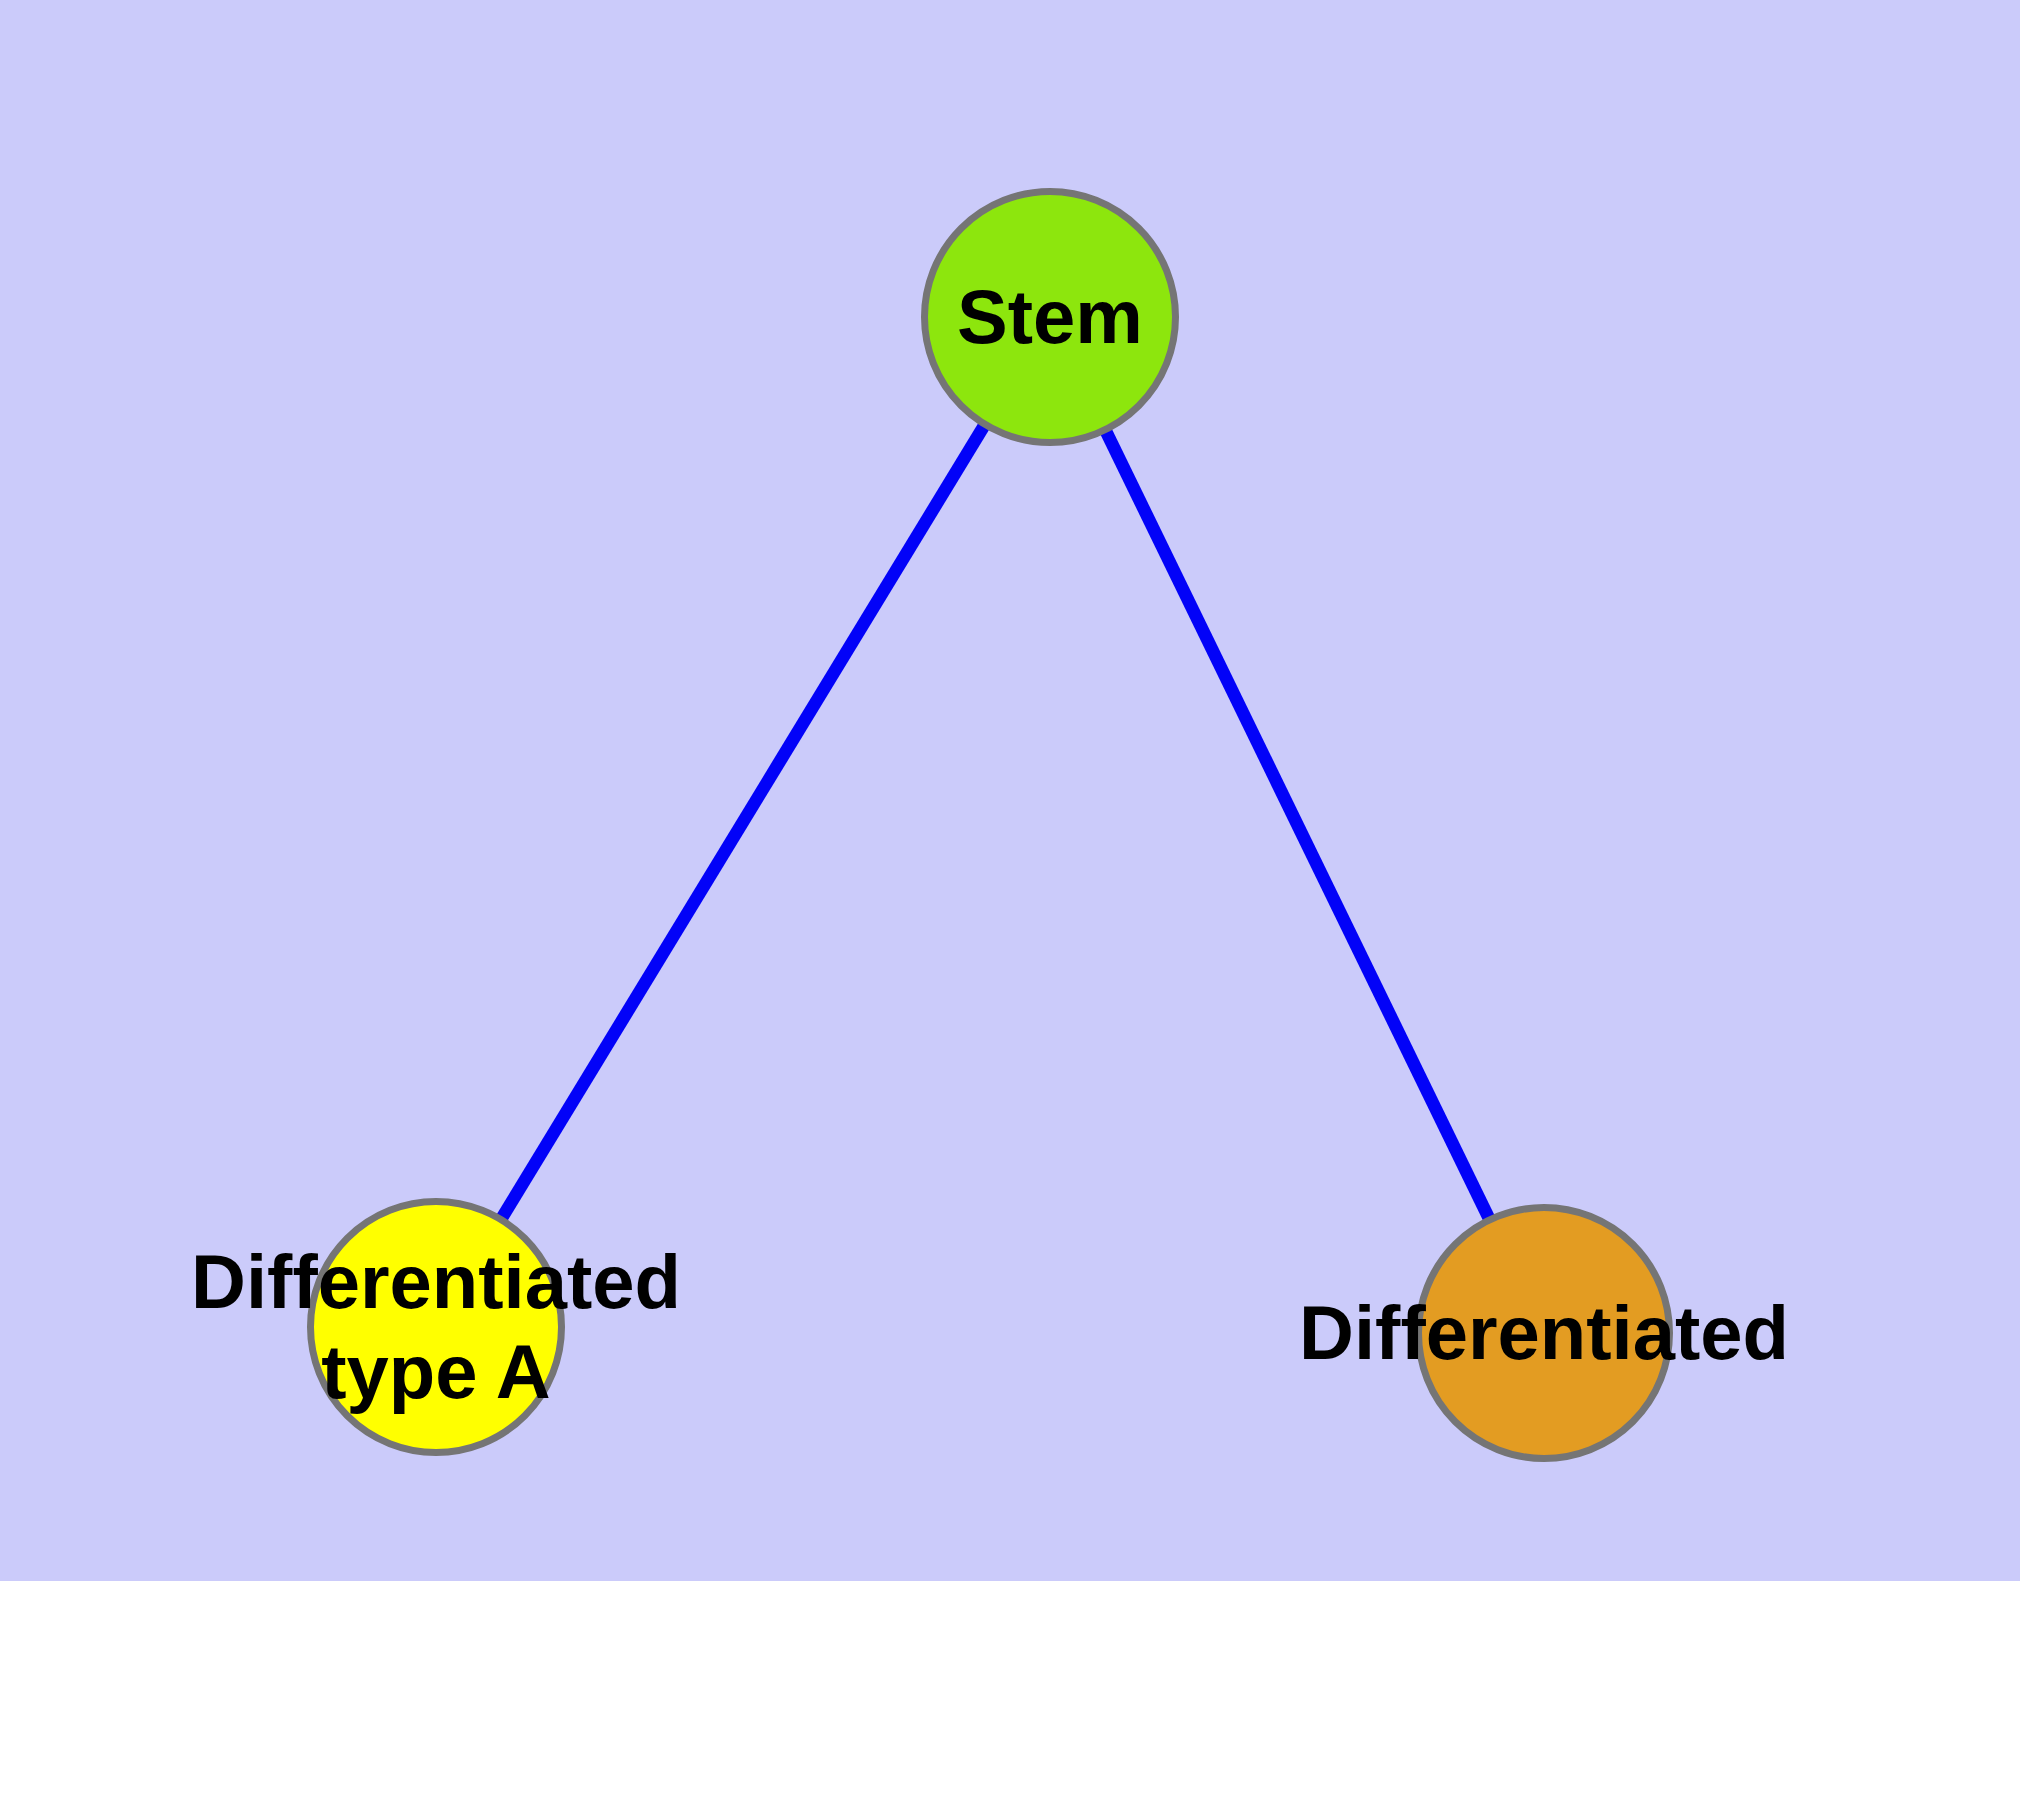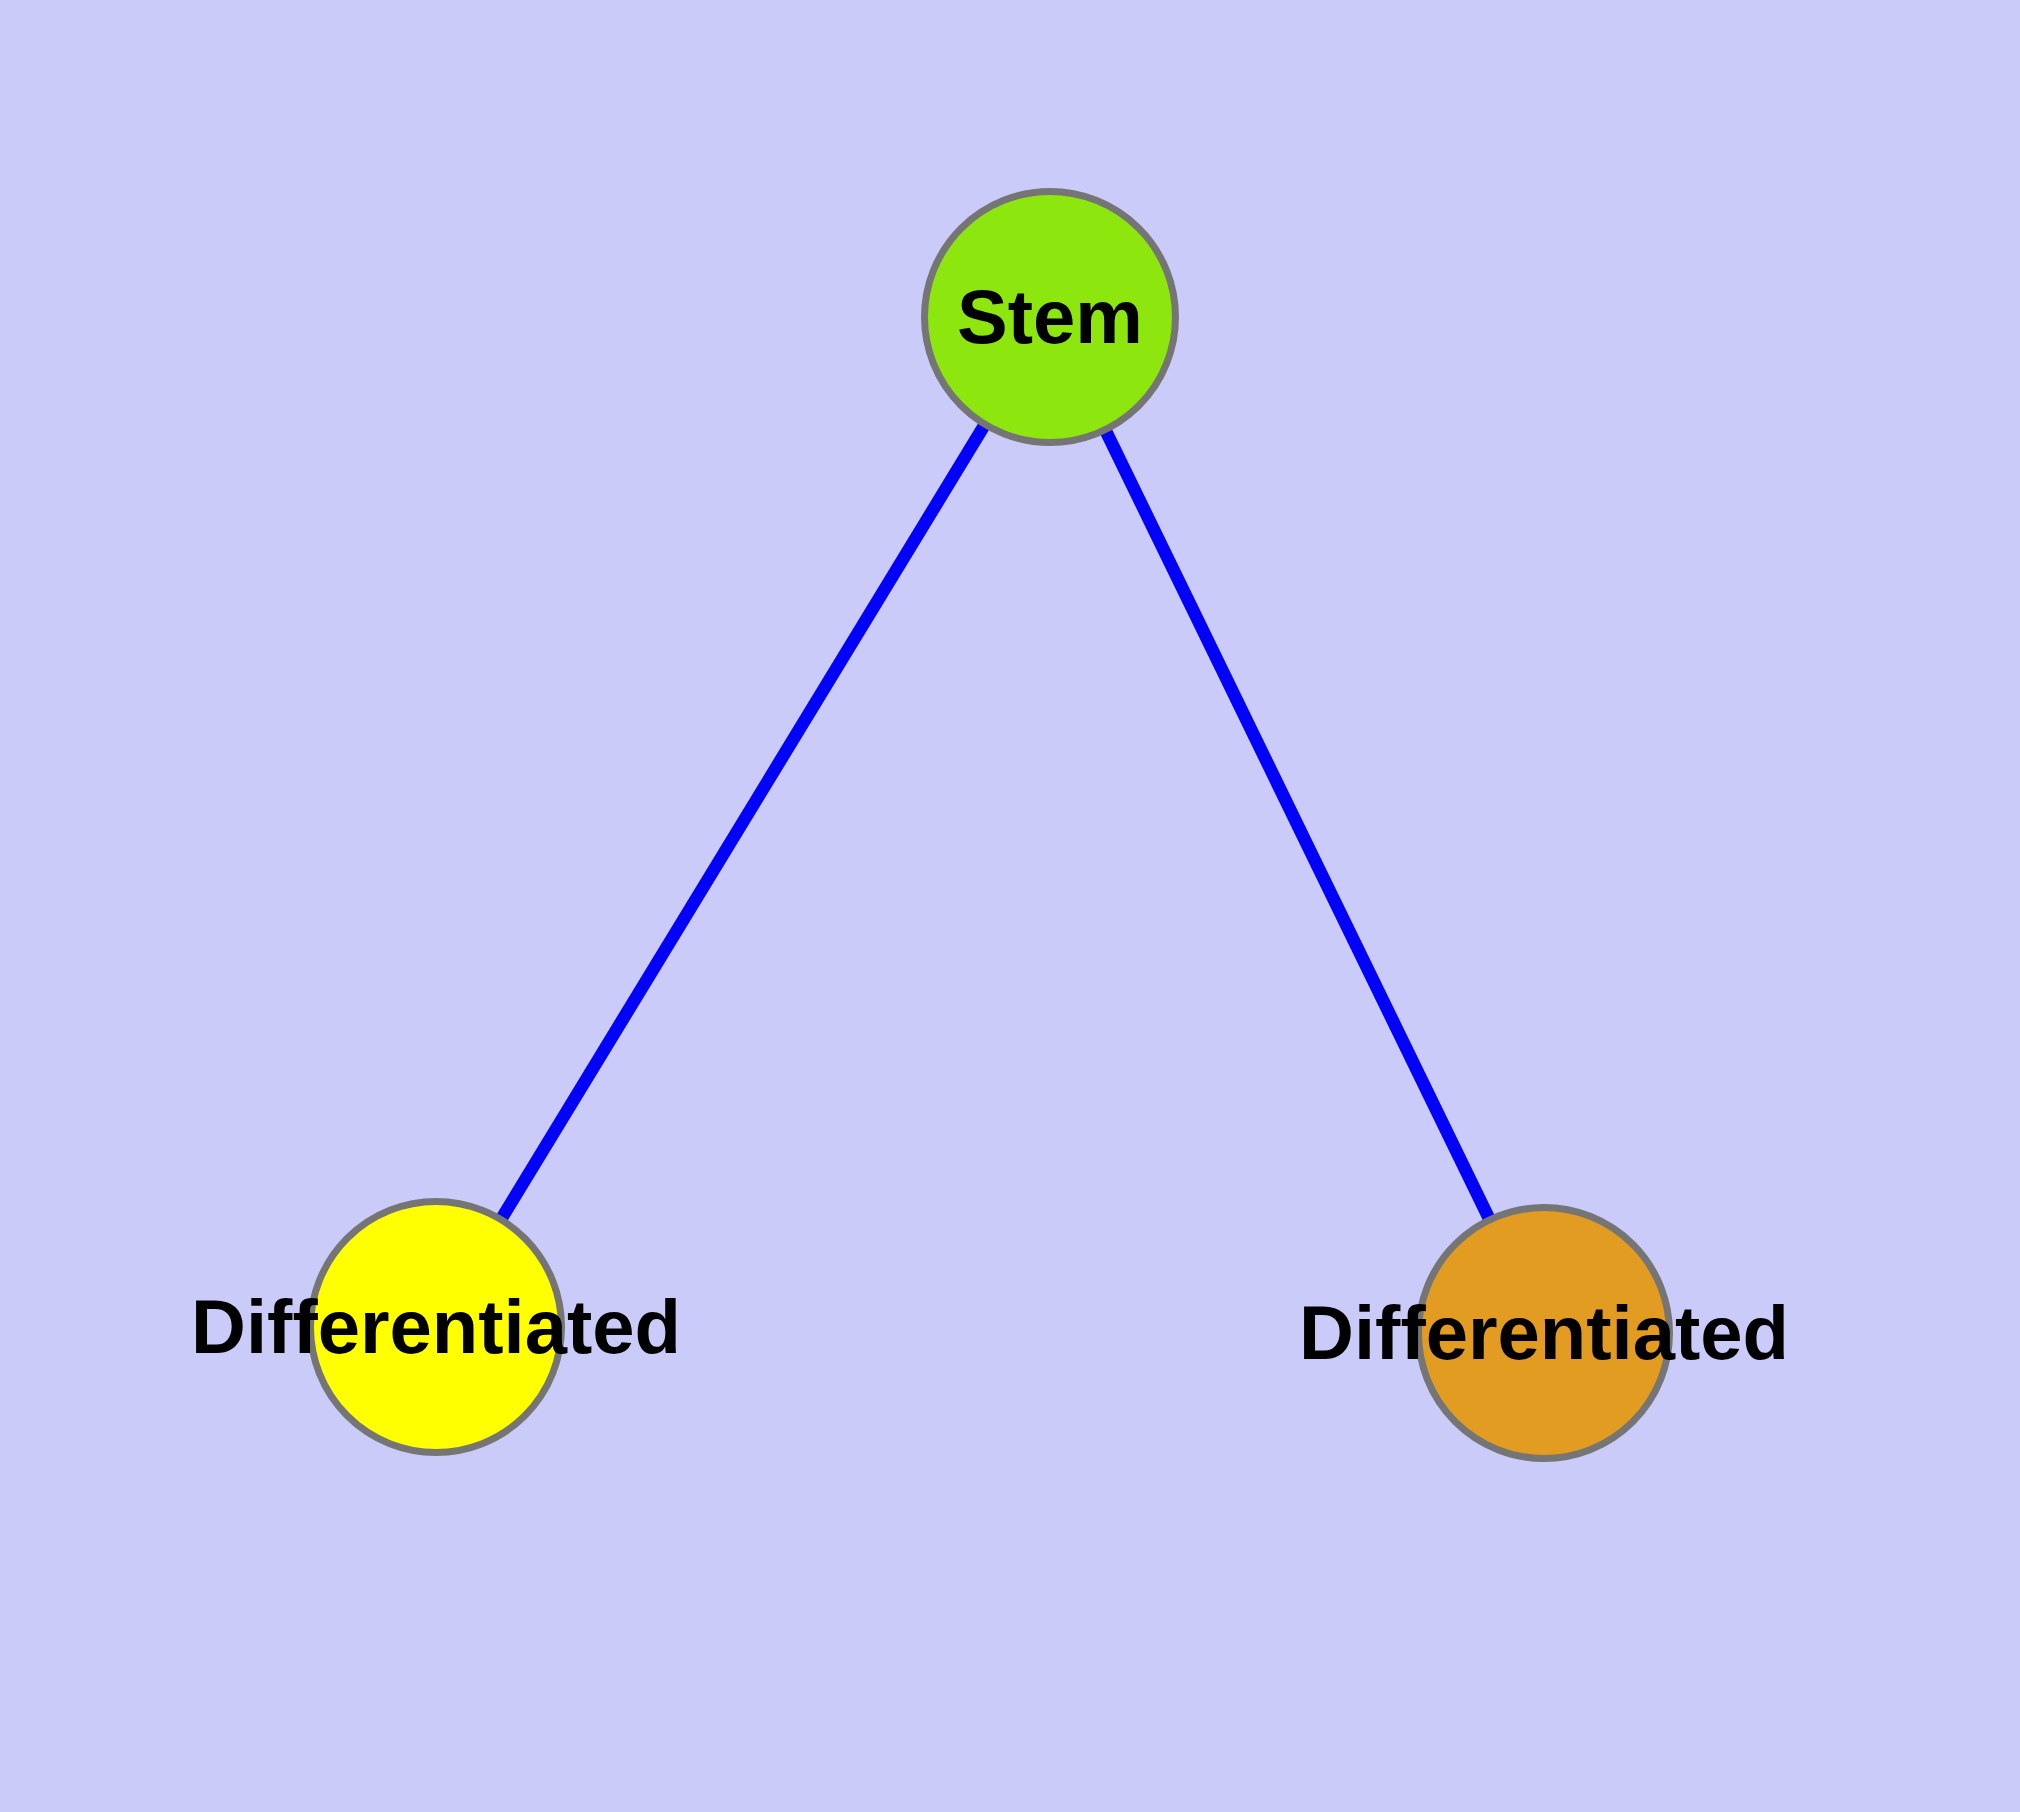--- a/index.html
+++ b/index.html
@@ -2,21 +2,21 @@
 <html style="font-size:13.6px"><head>
 <meta charset="utf-8">
 <style>
   html, body {
     margin: 0;
     padding: 0;
   }
   #canvas {
     position: relative;
     width: 2021px;
-    height: 1812px;
+    height: 1581px;
     overflow: hidden;
     font-family: "Liberation Sans", sans-serif;
   }
   #edges {
     position: absolute;
     left: 0;
     top: 0;
     width: 2021px;
     height: 1812px;
     display: block;
@@ -50,20 +50,21 @@
 
   <div class="node" style="left: 921px; top: 188px; width: 258px; height: 258px; background-color: rgb(141, 230, 13); border: 7.6px solid rgb(117, 117, 117);">
     <div class="node-label" style="color: rgb(0, 0, 0);">
       <div>Stem</div>
     </div>
   </div>
 
   <div class="node" style="left: 307px; top: 1198px; width: 258px; height: 258px; background-color: rgb(255, 255, 0); border: 7.6px solid rgb(117, 117, 117);">
     <div class="node-label" style="color: rgb(0, 0, 0);">
       <div>Differentiated</div>
+      <div>type A</div>
     </div>
   </div>
 
   <div class="node" style="left: 1415px; top: 1204px; width: 258px; height: 258px; background-color: rgb(227, 156, 34); border: 7.6px solid rgb(117, 117, 117);">
     <div class="node-label" style="color: rgb(0, 0, 0);">
       <div>Differentiated</div>
     </div>
   </div>
 
 </div>

